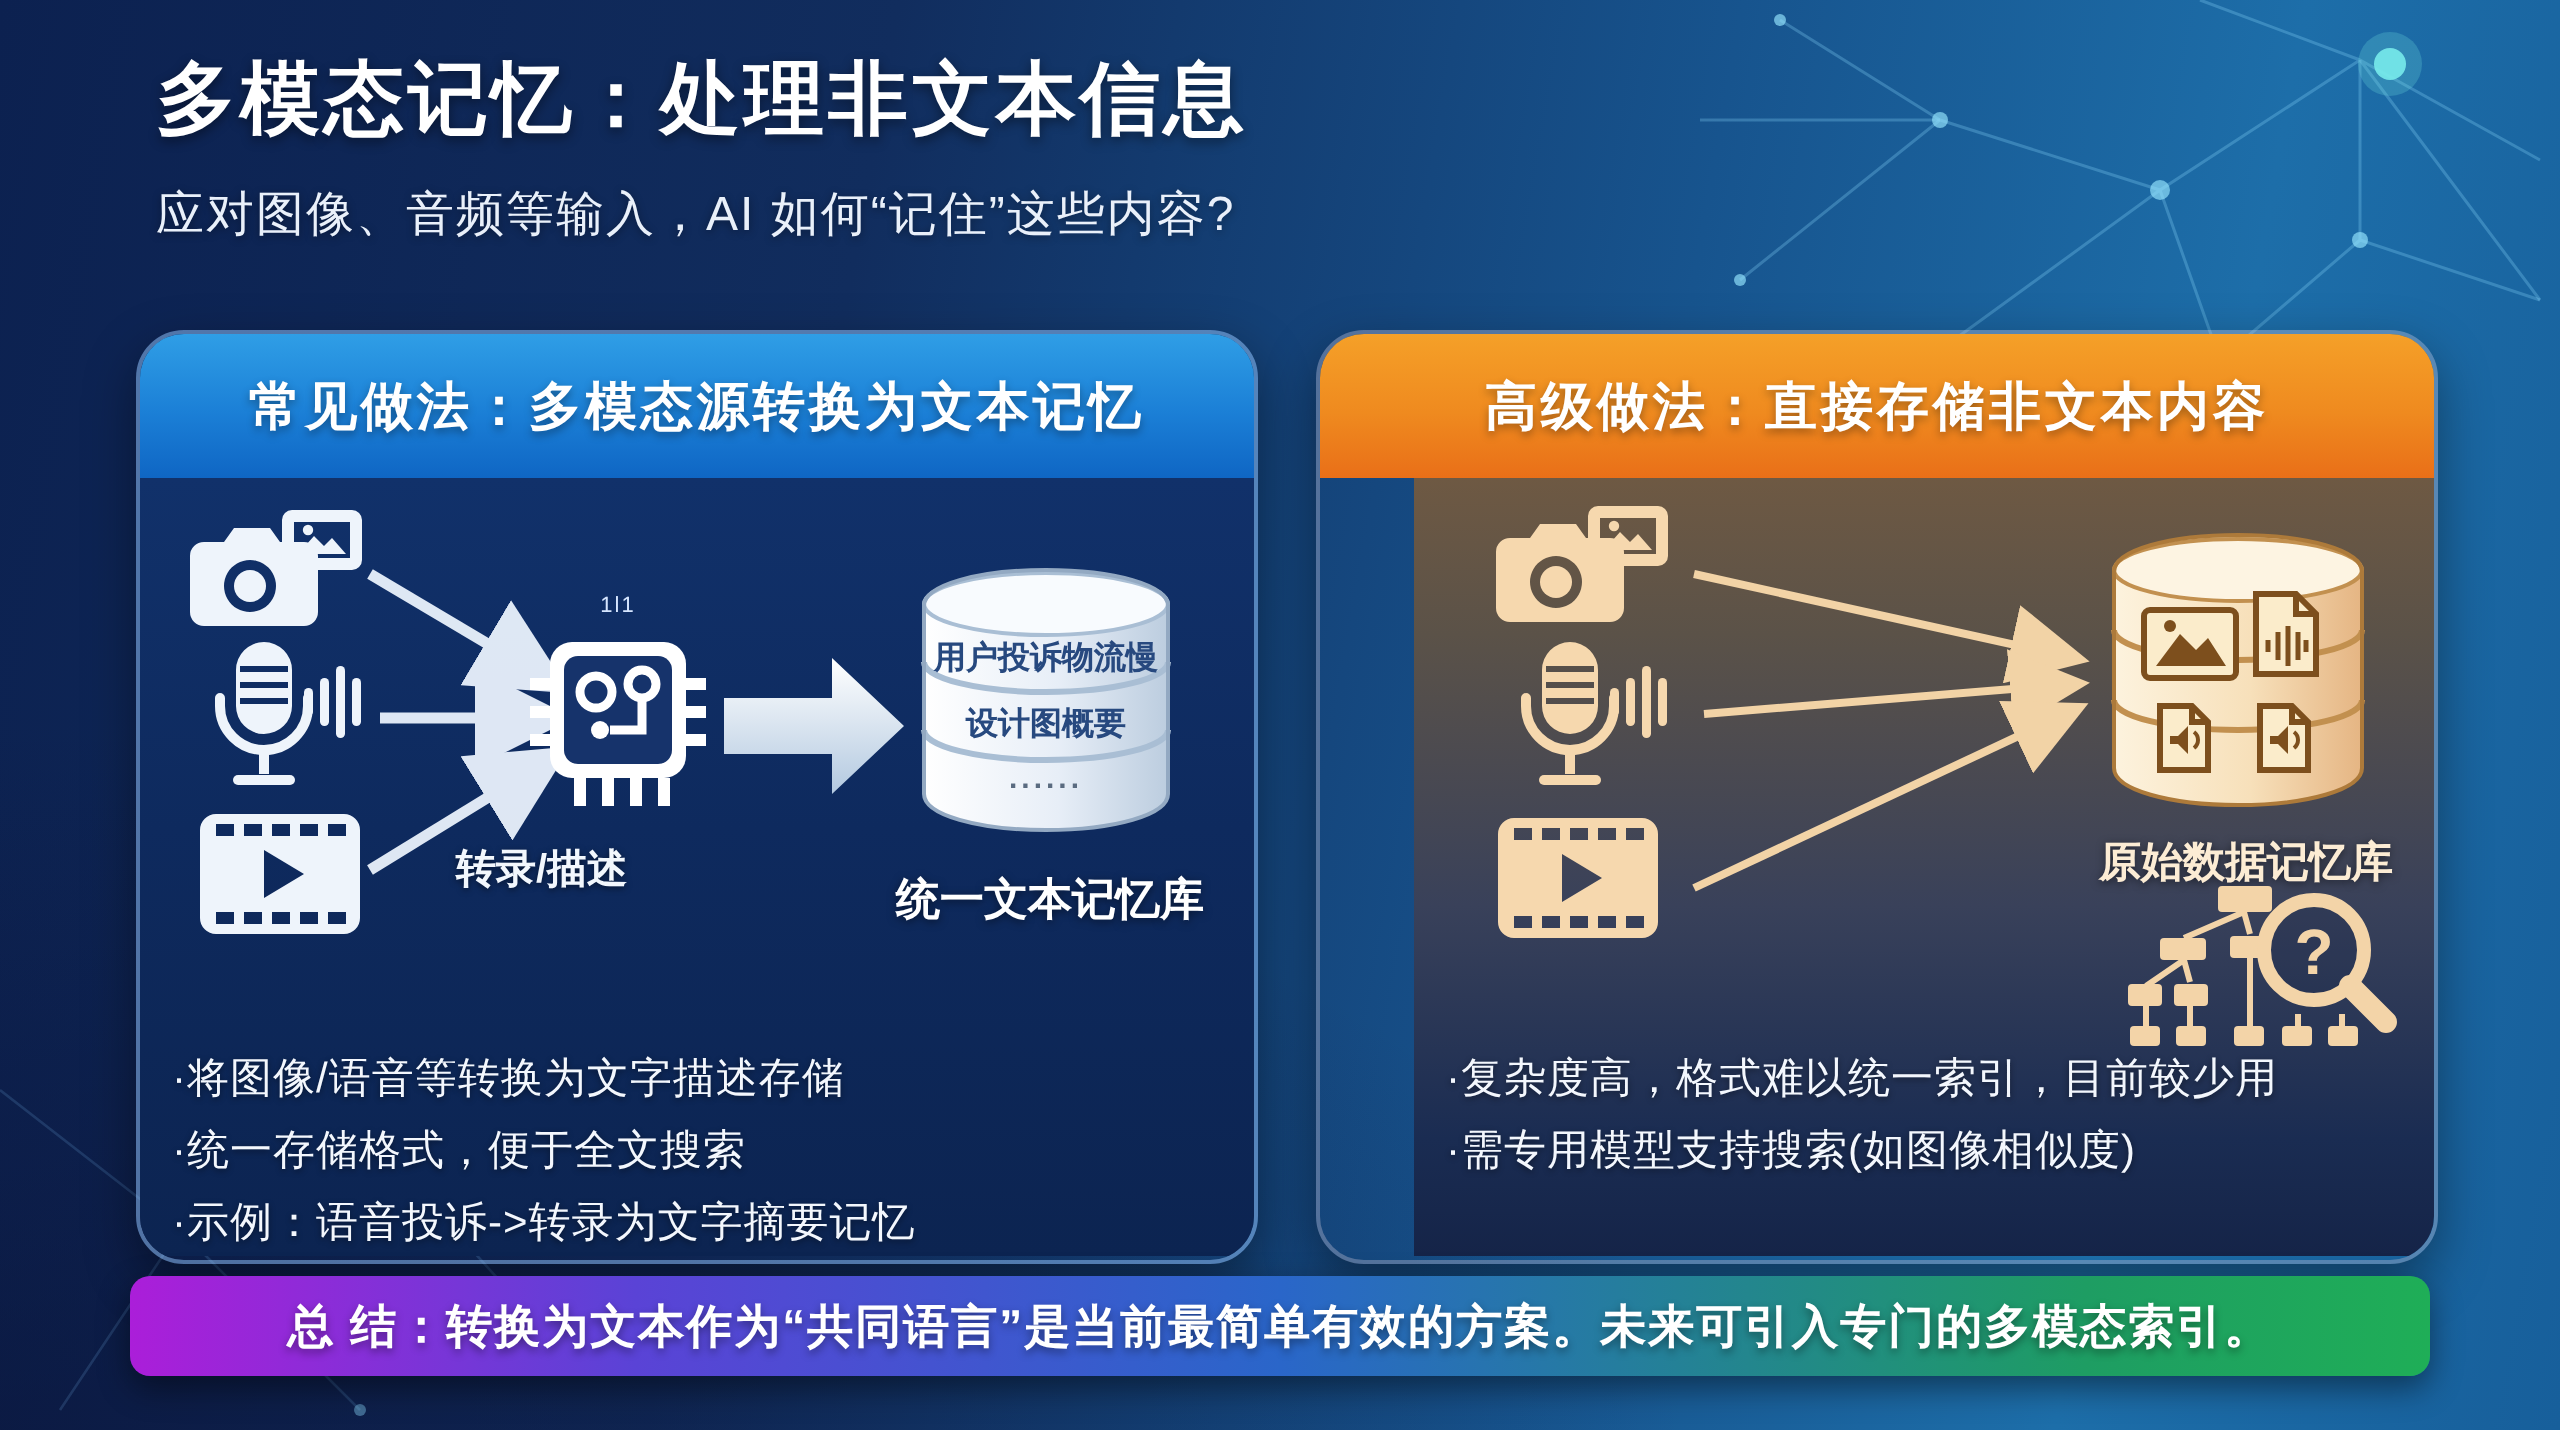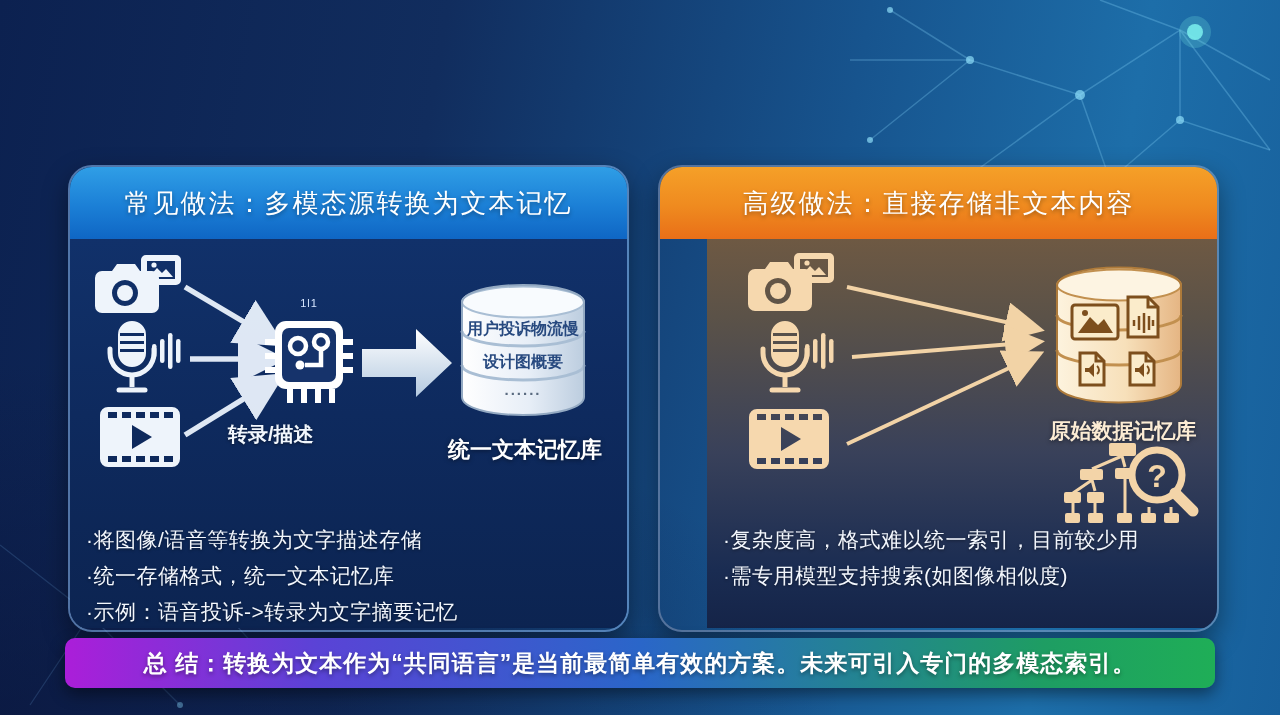--- a/index.html
+++ b/index.html
@@ -13,21 +13,21 @@
   .net-tr{top:0;right:0;}
   .net-bl{bottom:0;left:0;}
   header{position:absolute;left:78px;top:22px;}
   .title{font-size:40px;font-weight:bold;letter-spacing:2px;text-shadow:0 2px 6px rgba(0,0,0,.45);}
   .subtitle{margin-top:14px;font-size:24px;color:#e9f0fa;letter-spacing:1px;text-shadow:0 1px 4px rgba(0,0,0,.4);}
   .panel{position:absolute;top:165px;width:557px;height:463px;border-radius:24px;overflow:hidden;
     box-shadow:0 10px 26px rgba(0,0,0,.4);}
   .panel-left{left:68px;border:2px solid rgba(150,200,255,.5);}
   .panel-right{left:658px;border:2px solid rgba(190,190,210,.38);}
   .panel-header{height:72px;display:flex;align-items:center;justify-content:center;
-    font-size:26px;font-weight:normal;letter-spacing:2px;text-shadow:0 2px 4px rgba(0,0,0,.35);text-align:right;}
+    font-size:26px;font-weight:bold;letter-spacing:2px;text-shadow:0 2px 4px rgba(0,0,0,.35);text-align:right;}
   .header-blue{background:linear-gradient(180deg,#2f9ee6 0%,#1b7fd6 55%,#0f66c4 100%);}
   .header-orange{background:linear-gradient(180deg,#f5a028 0%,#ef8a1f 55%,#e96f18 100%);}
   .panel-body{height:389px;position:relative;}
   .body-blue{background:linear-gradient(180deg,#11316a 0%,#0e2a5e 45%,#0c2451 100%);}
   .body-warm{background:linear-gradient(180deg,#6e5943 0%,#5b5248 20%,#39415a 55%,#1a2c52 85%,#152448 100%);margin-left:47px;}
   .diagram{position:relative;height:272px;}
   .abs{position:absolute;}
   .chip-top{font-size:11px;color:#d6e6ff;text-align:center;letter-spacing:1px;}
   .chip-label{font-size:20px;font-weight:bold;text-align:left;color:#f2f7fd;text-shadow:0 1px 3px rgba(0,0,0,.5);}
   .db-row{width:130px;text-align:center;font-size:16px;font-weight:bold;color:#27497f;}
@@ -95,20 +95,24 @@
     <g stroke="rgba(130,200,255,.16)" stroke-width="1.3" fill="none">
       <path d="M0,40 L90,110 L30,200 M90,110 L200,80 L290,180 M200,80 L240,0 M90,110 L180,200"></path>
     </g>
     <g fill="rgba(140,220,255,.4)">
       <circle cx="90" cy="110" r="4"></circle>
         <circle cx="200" cy="80" r="3.5"></circle>
         <circle cx="180" cy="200" r="3"></circle>
     </g>
   </svg>
 
+  <header>
+    <div class="title">多模态记忆：处理非文本信息</div>
+    <div class="subtitle">应对图像、音频等输入，AI 如何“记住”这些内容?</div>
+  </header>
 
   <section class="panel panel-left">
     <div class="panel-header header-blue">
       <span>常见做法：多模态源转换为文本记忆</span>
     </div>
     <div class="panel-body body-blue">
       <div class="diagram">
 
         <svg class="abs" style="left:22px;top:14px" width="92" height="68">
           <g fill="#eef4fb">
@@ -185,21 +189,21 @@
           <path d="M4,20 C4,9.5 31,2 65,2 C99,2 126,9.5 126,20 L126,114 C126,124.5 99,132 65,132 C31,132 4,124.5 4,114 Z" fill="none" stroke="#93a9c2" stroke-width="2"></path>
         </svg>
         <div class="abs db-row" style="left:388px;top:80px">用户投诉物流慢</div>
         <div class="abs db-row" style="left:388px;top:113px">设计图概要</div>
         <div class="abs db-row db-row-dots" style="left:388px;top:142px">......</div>
         <div class="abs db-caption" style="left:348px;top:196px;width:214px">统一文本记忆库</div>
       </div>
 
       <ul class="bullets">
         <li>·将图像/语音等转换为文字描述存储</li>
-        <li>·统一存储格式，统一文本记忆库</li>
+        <li>·统一存储格式，便于全文搜索</li>
         <li>·示例：语音投诉-&gt;转录为文字摘要记忆</li>
       </ul>
     </div>
   </section>
 
   <section class="panel panel-right">
     <div class="panel-header header-orange">
       <span>高级做法：直接存储非文本内容</span>
     </div>
     <div class="panel-body body-warm">

